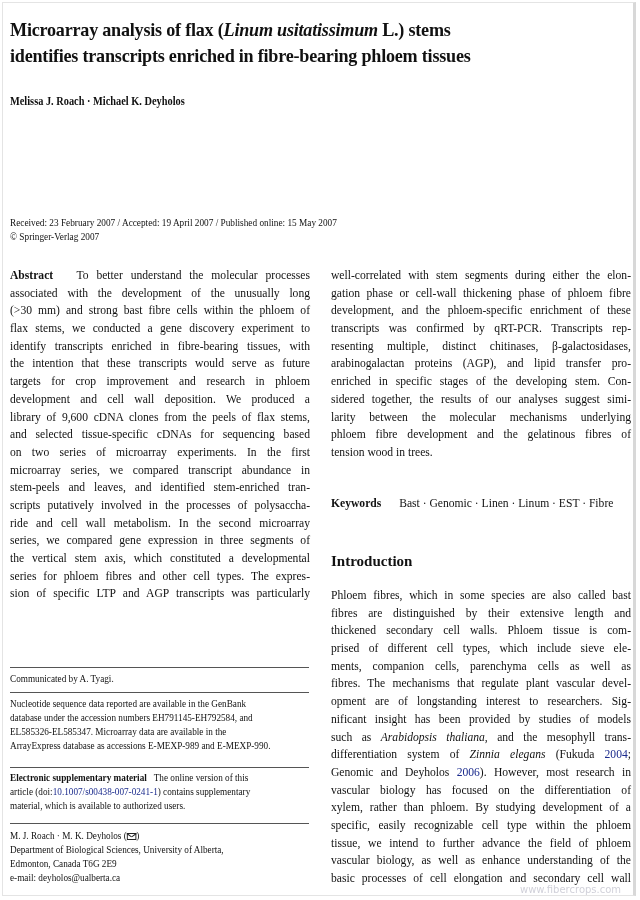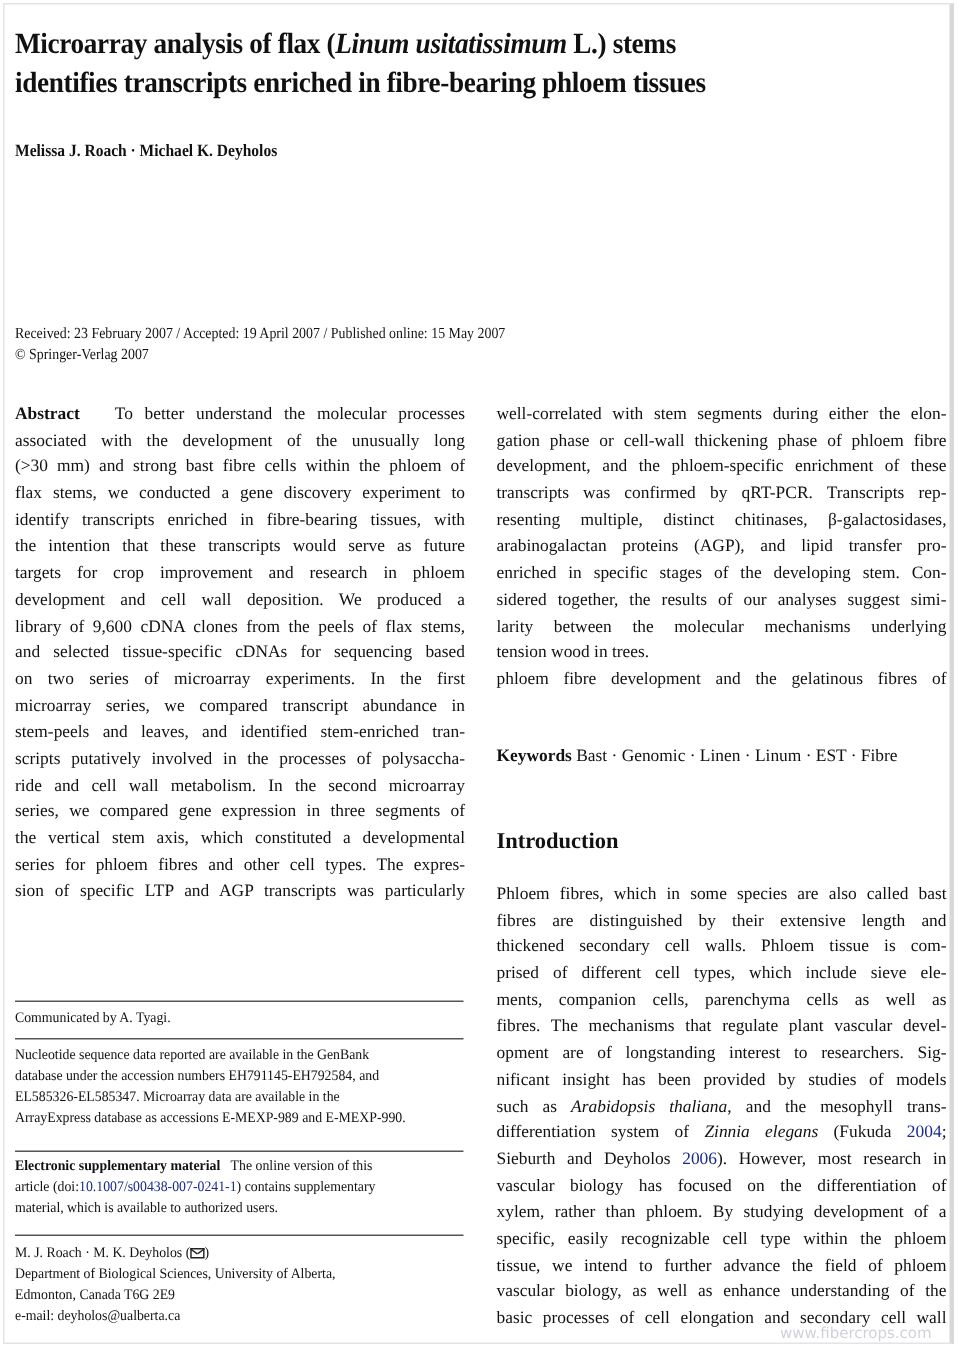--- a/index.html
+++ b/index.html
@@ -28,21 +28,21 @@
     }
     .col {
       position: absolute; top: 267px; width: 300px;
       font-size: 11.6px; line-height: 17.7px; text-align: justify;
     }
     .col.left { left: 10px; }
     .col.right { left: 331px; }
     .jline { display: block; text-align: justify; text-align-last: justify; white-space: nowrap; height: 17.7px; }
     .jline.last { text-align-last: left; }
     .b { font-weight: bold; }
-    .kw-label { font-weight: bold; margin-right: 0; }
+    .kw-label { font-weight: bold; margin-right: 15px; }
     .keywords { position: absolute; left: 331px; top: 497px; font-size: 11.6px; white-space: nowrap; }
     .intro-head { position: absolute; left: 331px; top: 553px; font-size: 15px; font-weight: bold; }
     .intro { top: 587px; }
     .rule { position: absolute; left: 10px; width: 299px; height: 1px; background: #555; }
     .foot {
       position: absolute; left: 10px; width: 305px; font-size: 9.7px; line-height: 14px;
       transform: scaleX(0.95); transform-origin: left top; white-space: nowrap;
     }
     .link { color: #1a2a8c; }
     .mail-icon {
@@ -101,43 +101,43 @@
 <div class="col right">
   <span class="jline">well-correlated with stem segments during either the elon-</span>
   <span class="jline">gation phase or cell-wall thickening phase of phloem fibre</span>
   <span class="jline">development, and the phloem-specific enrichment of these</span>
   <span class="jline">transcripts was confirmed by qRT-PCR. Transcripts rep-</span>
   <span class="jline">resenting multiple, distinct chitinases, β-galactosidases,</span>
   <span class="jline">arabinogalactan proteins (AGP), and lipid transfer pro-</span>
   <span class="jline">enriched in specific stages of the developing stem. Con-</span>
   <span class="jline">sidered together, the results of our analyses suggest simi-</span>
   <span class="jline">larity between the molecular mechanisms underlying</span>
+  <span class="jline">phloem fibre development and the gelatinous fibres of</span>
   <span class="jline last">tension wood in trees.</span>
-  <span class="jline">phloem fibre development and the gelatinous fibres of</span>
 </div>
 
 <div class="keywords">
   <span class="kw-label">Keywords</span>
   <span>Bast · Genomic · Linen · Linum · EST · Fibre</span>
 </div>
 
 <div class="intro-head">Introduction</div>
 
 <div class="col right intro">
   <span class="jline">Phloem fibres, which in some species are also called bast</span>
   <span class="jline">fibres are distinguished by their extensive length and</span>
   <span class="jline">thickened secondary cell walls. Phloem tissue is com-</span>
   <span class="jline">prised of different cell types, which include sieve ele-</span>
   <span class="jline">ments, companion cells, parenchyma cells as well as</span>
   <span class="jline">fibres. The mechanisms that regulate plant vascular devel-</span>
   <span class="jline">opment are of longstanding interest to researchers. Sig-</span>
   <span class="jline">nificant insight has been provided by studies of models</span>
   <span class="jline"><span>such as </span><i>Arabidopsis thaliana</i><span>, and the mesophyll trans-</span></span>
   <span class="jline"><span>differentiation system of </span><i>Zinnia elegans</i><span> (Fukuda </span><span class="link">2004</span><span>;</span></span>
-  <span class="jline"><span>Sieburth and Deyholos </span><span class="link">2006</span><span>). However, most research in</span></span>
+  <span class="jline"><span>Genomic and Deyholos </span><span class="link">2006</span><span>). However, most research in</span></span>
   <span class="jline">vascular biology has focused on the differentiation of</span>
   <span class="jline">xylem, rather than phloem. By studying development of a</span>
   <span class="jline">specific, easily recognizable cell type within the phloem</span>
   <span class="jline">tissue, we intend to further advance the field of phloem</span>
   <span class="jline">vascular biology, as well as enhance understanding of the</span>
   <span class="jline">basic processes of cell elongation and secondary cell wall</span>
 </div>
 
 <div class="rule" style="top:667px;"></div>
 <div class="foot" style="top:672px;">Communicated by A. Tyagi.</div>

